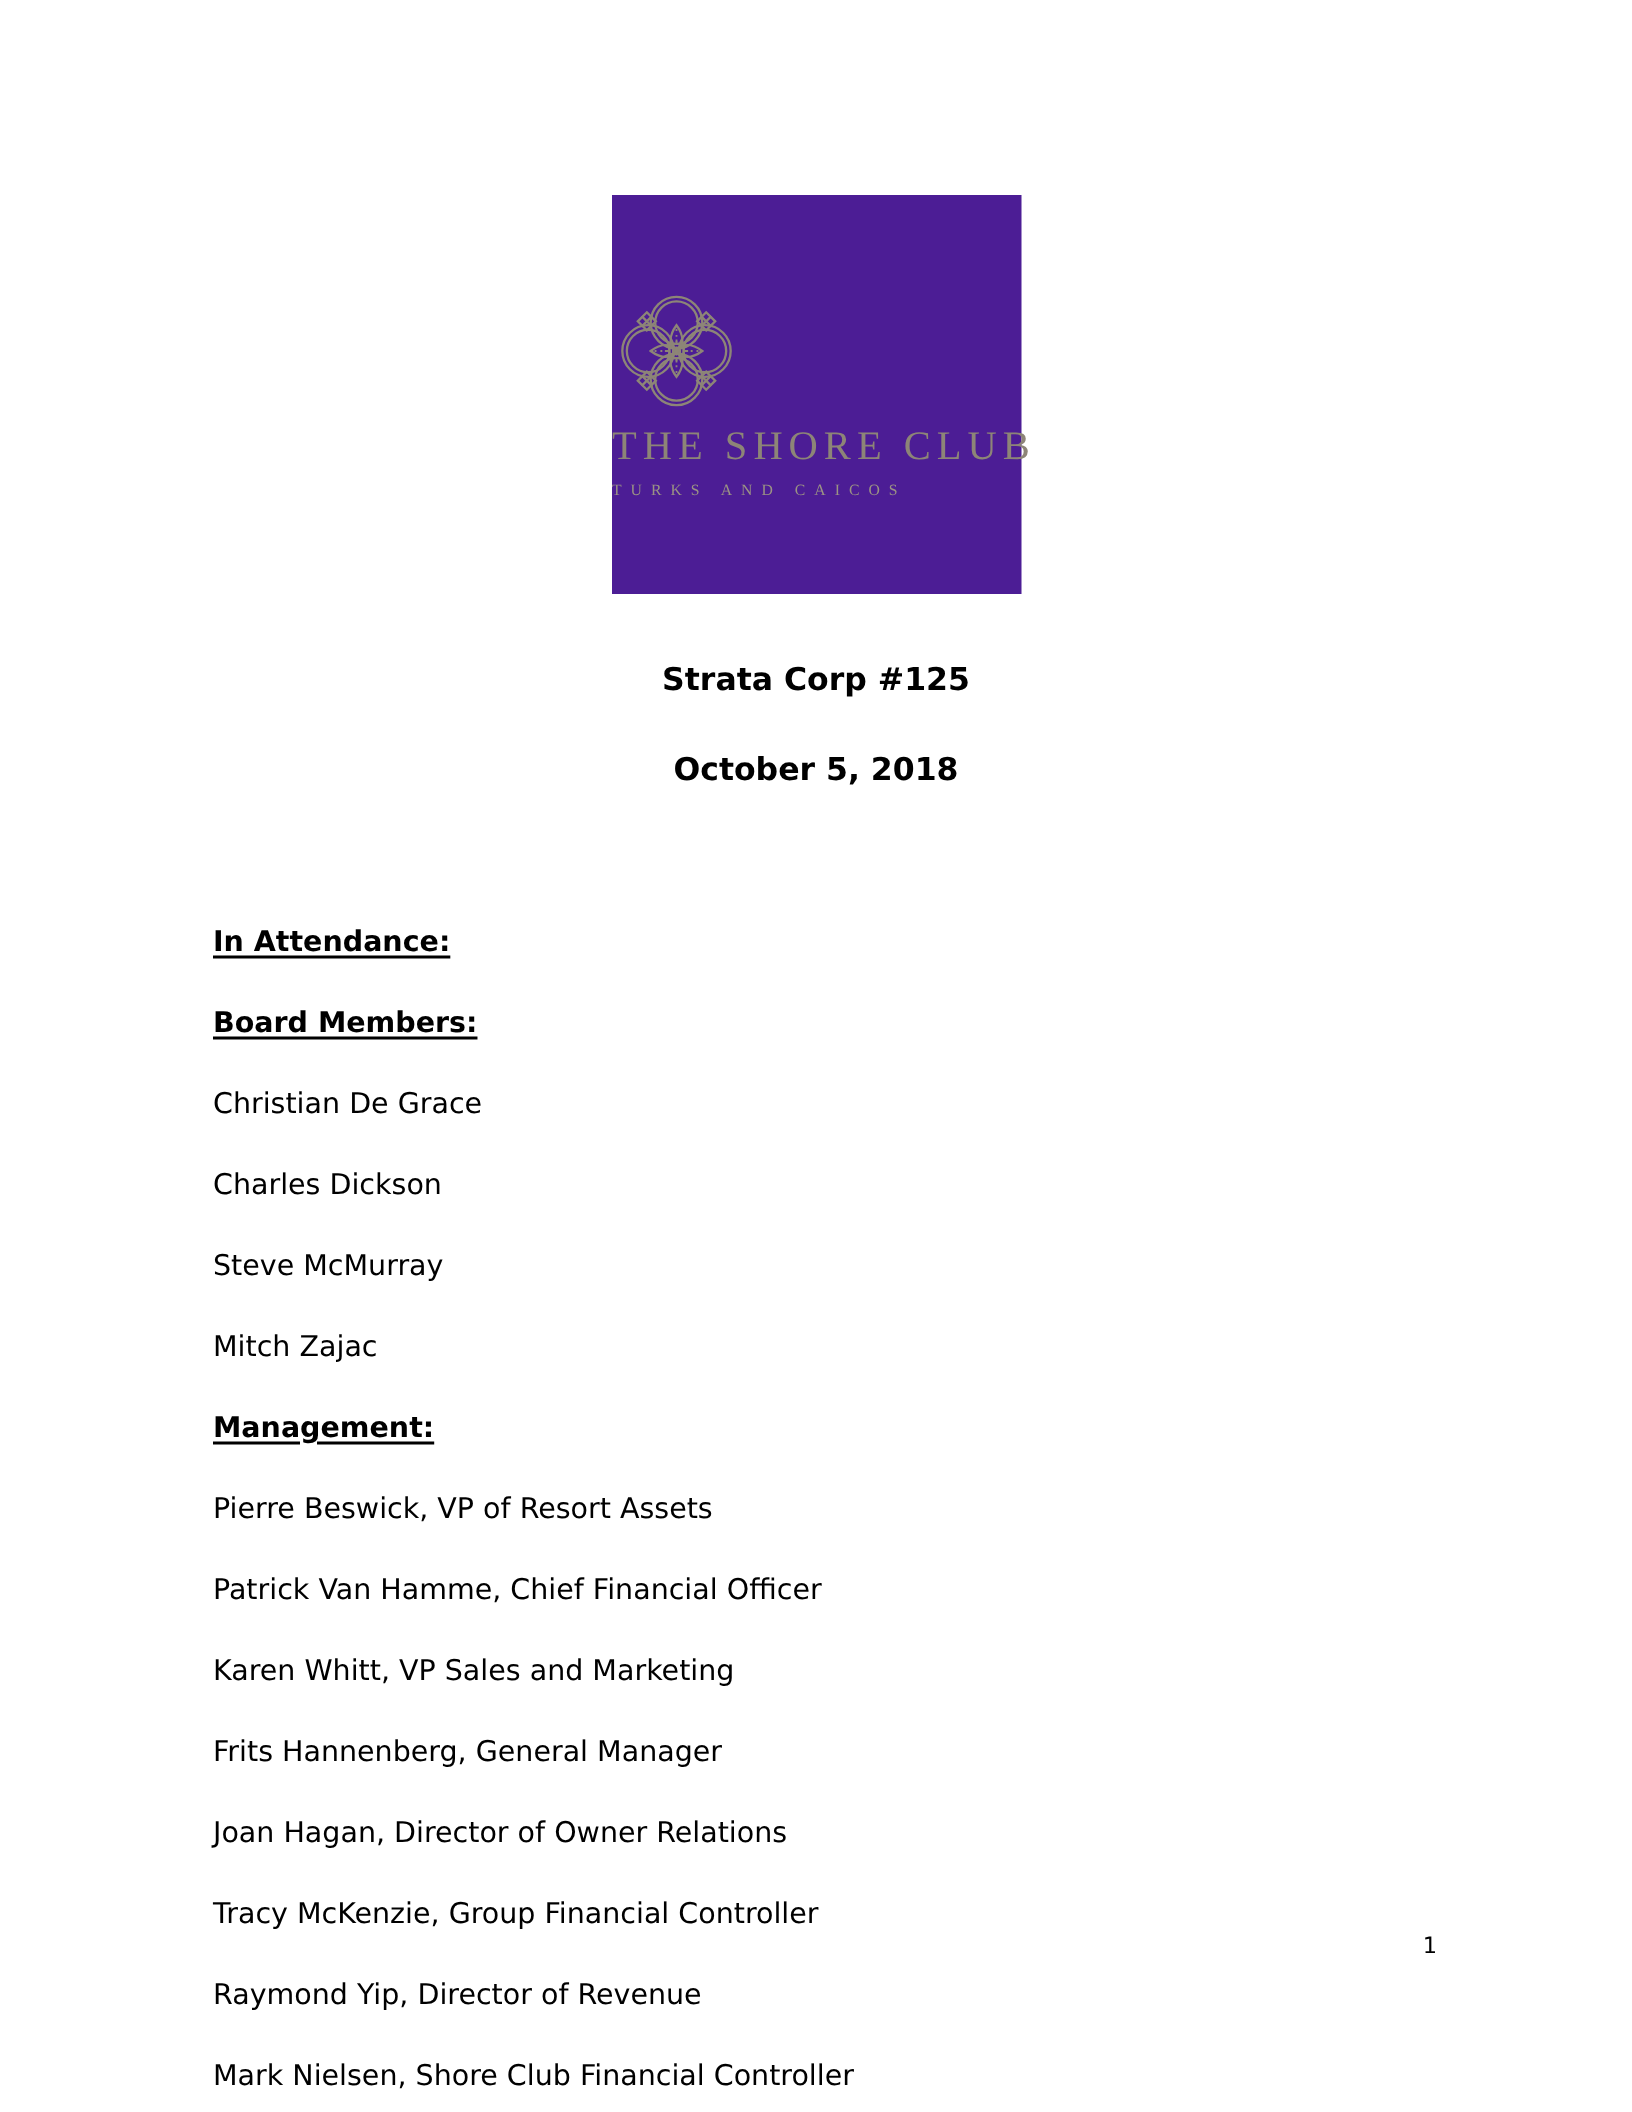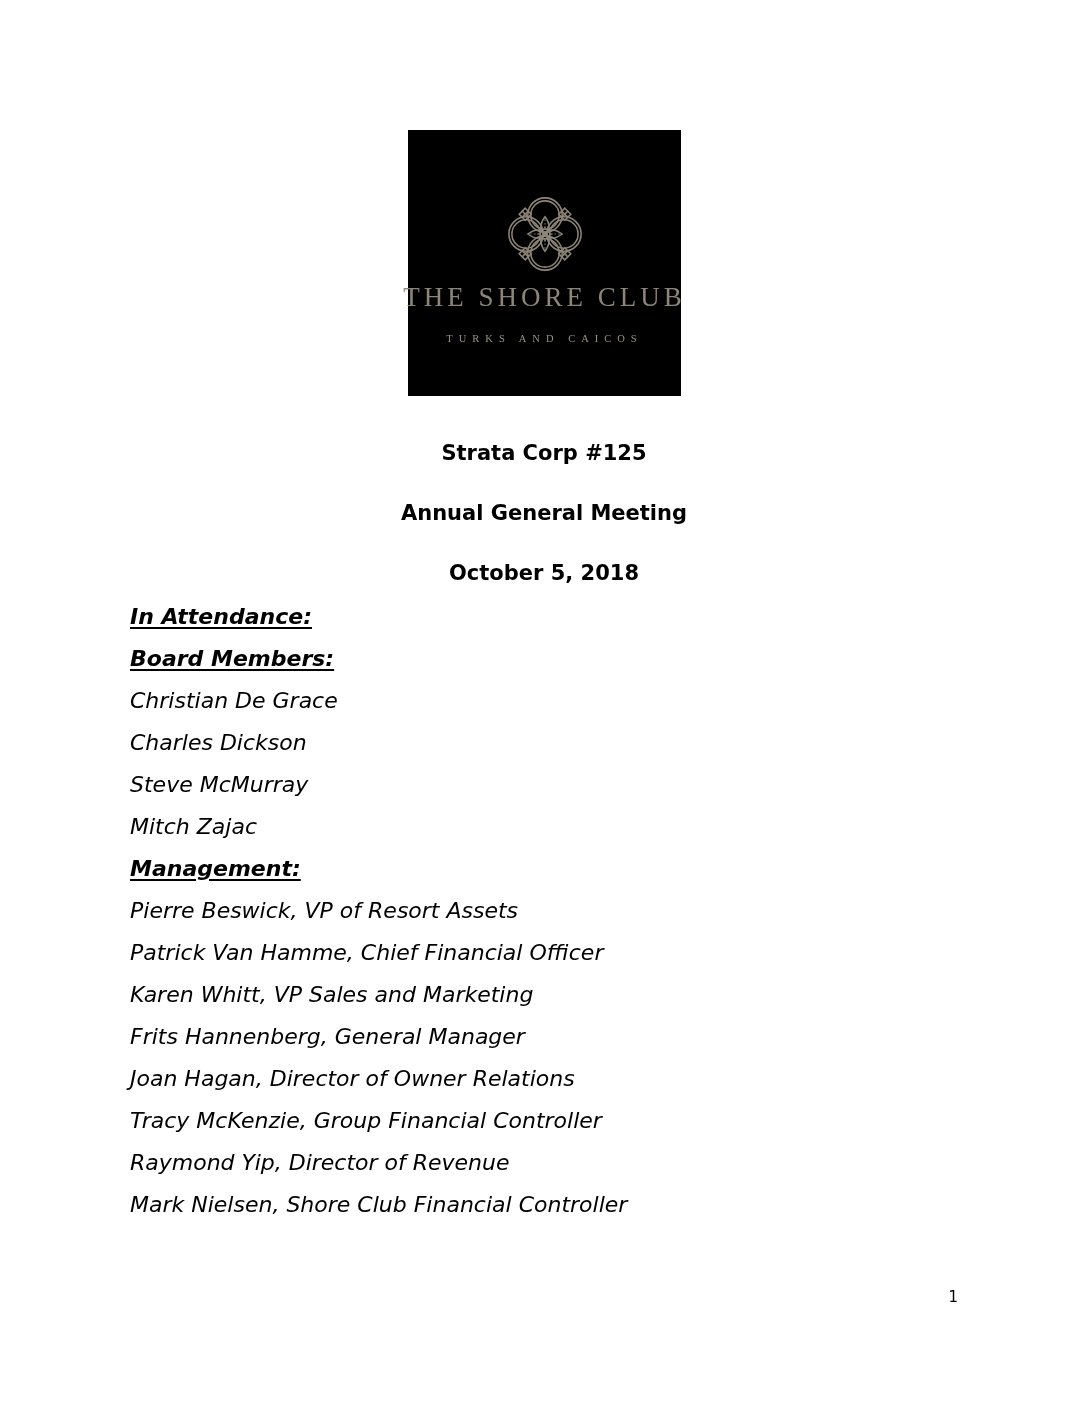--- a/index.html
+++ b/index.html
@@ -15,37 +15,37 @@
     overflow: hidden;
   }
 
   
   .logo {
     position: absolute;
     left: 408px;
     top: 130px;
     width: 273px;
     height: 266px;
-    background: #000000;
+    background: #4c1d95;
     display: flex;
     flex-direction: column;
-    align-items: center;
+    align-items: flex-start;
   }
   .logo .medallion { margin-top: 60px; }
   .logo-name {
     margin-top: 5px;
     font-family: "Liberation Serif", "DejaVu Serif", serif;
     font-size: 27px;
     letter-spacing: 4px;
     color: #8d8577;
     white-space: nowrap;
     line-height: 1.1;
   }
   .logo-sub {
-    margin-top: 20px;
+    margin-top: 9px;
     font-family: "Liberation Serif", "DejaVu Serif", serif;
     font-size: 10.5px;
     letter-spacing: 6px;
     color: #9b9384;
     white-space: nowrap;
   }
 
   
   .title-block {
     position: absolute;
@@ -63,26 +63,25 @@
   }
 
   
   .body-text {
     position: absolute;
     top: 605px;
     left: 130px;
     width: 830px;
   }
   .body-text p {
-    margin: 0;
+    margin: 12px;
     height: 42px;
-    font-size: 22px;
+    font-size: 19px;
     line-height: 23px;
     white-space: nowrap;
-    font-style: italic;
   }
   .heading {
     font-weight: bold;
     text-decoration: underline;
     text-decoration-thickness: 2px;
     text-underline-offset: 3px;
   }
 
   
   .page-number {
@@ -136,21 +135,20 @@
         <path d="M50 41 L50 44 M50 56 L50 59 M41 50 L44 50 M56 50 L59 50 M44 44 L46 46 M56 44 L54 46 M44 56 L46 54 M56 56 L54 54"></path>
       </g>
       <circle cx="50" cy="50" r="1.6" fill="#8d8577"></circle>
     </svg>
     <div class="logo-name">THE SHORE CLUB</div>
     <div class="logo-sub">TURKS AND CAICOS</div>
   </div>
 
   <div class="title-block">
     <p class="title-line">Strata Corp #125</p>
-    <p class="title-line">Annual General Meeting</p>
     <p class="title-line">October 5, 2018</p>
   </div>
 
   <div class="body-text">
     <p class="heading">In Attendance:</p>
     <p class="heading">Board Members:</p>
     <div>
         <p class="line">Christian De Grace</p>
         <p class="line">Charles Dickson</p>
         <p class="line">Steve McMurray</p>

